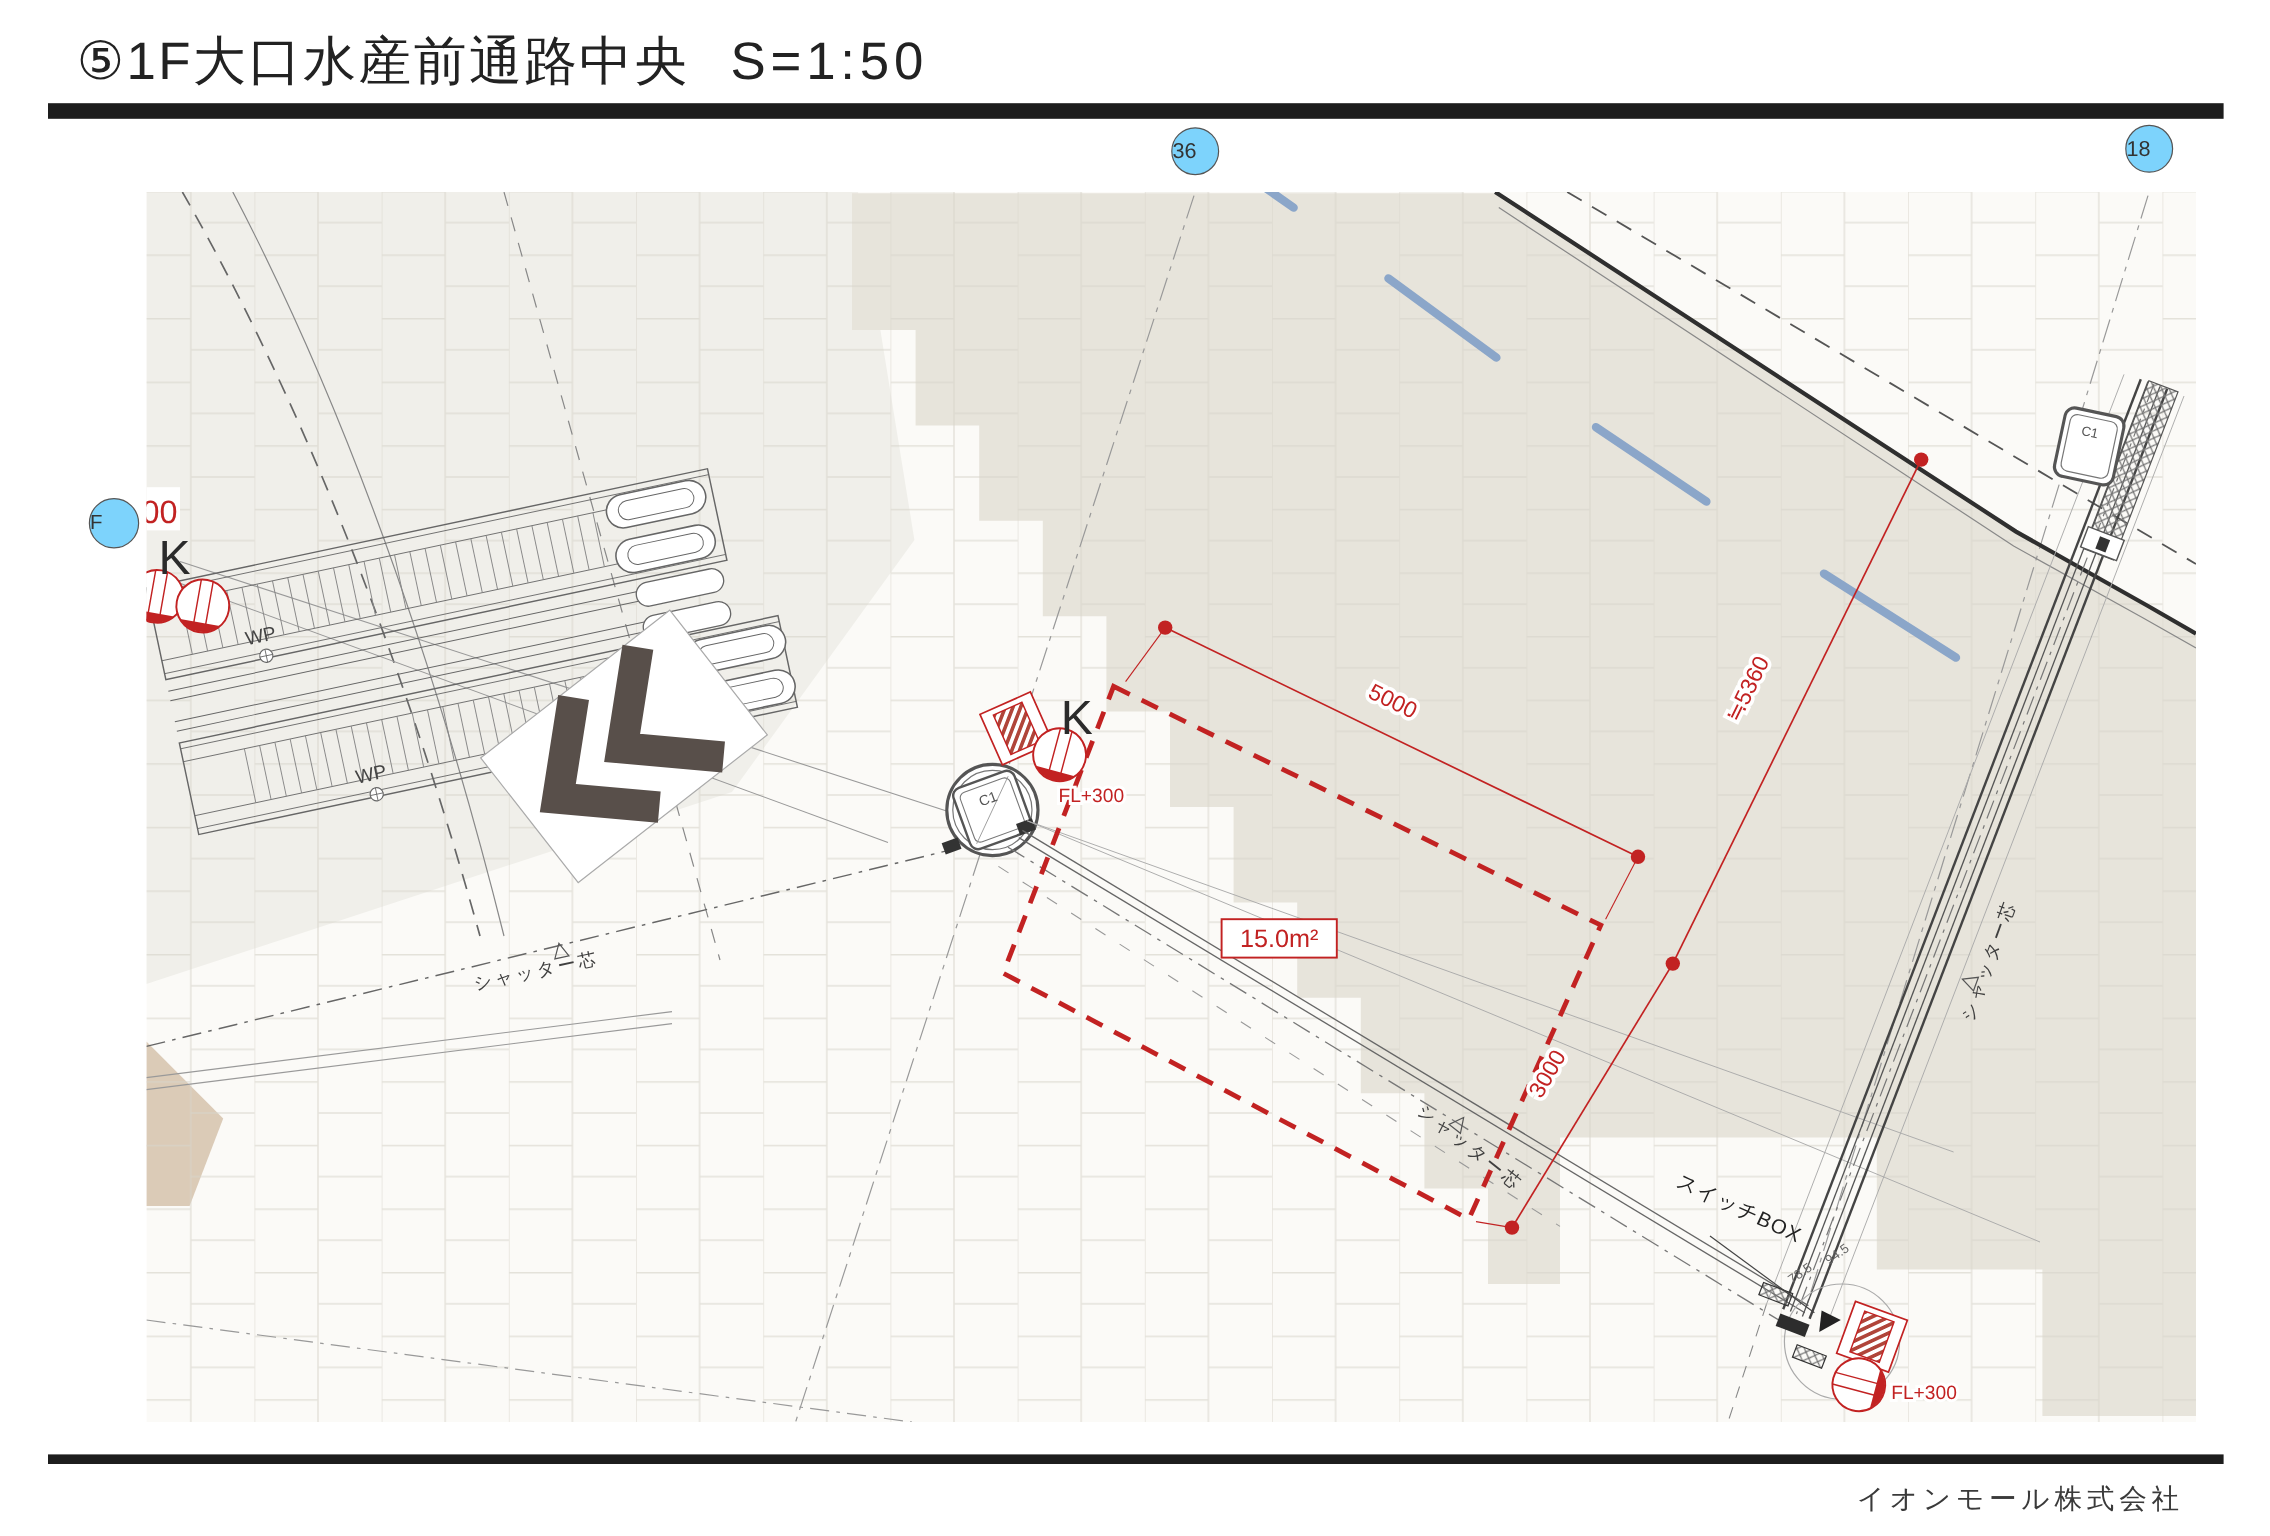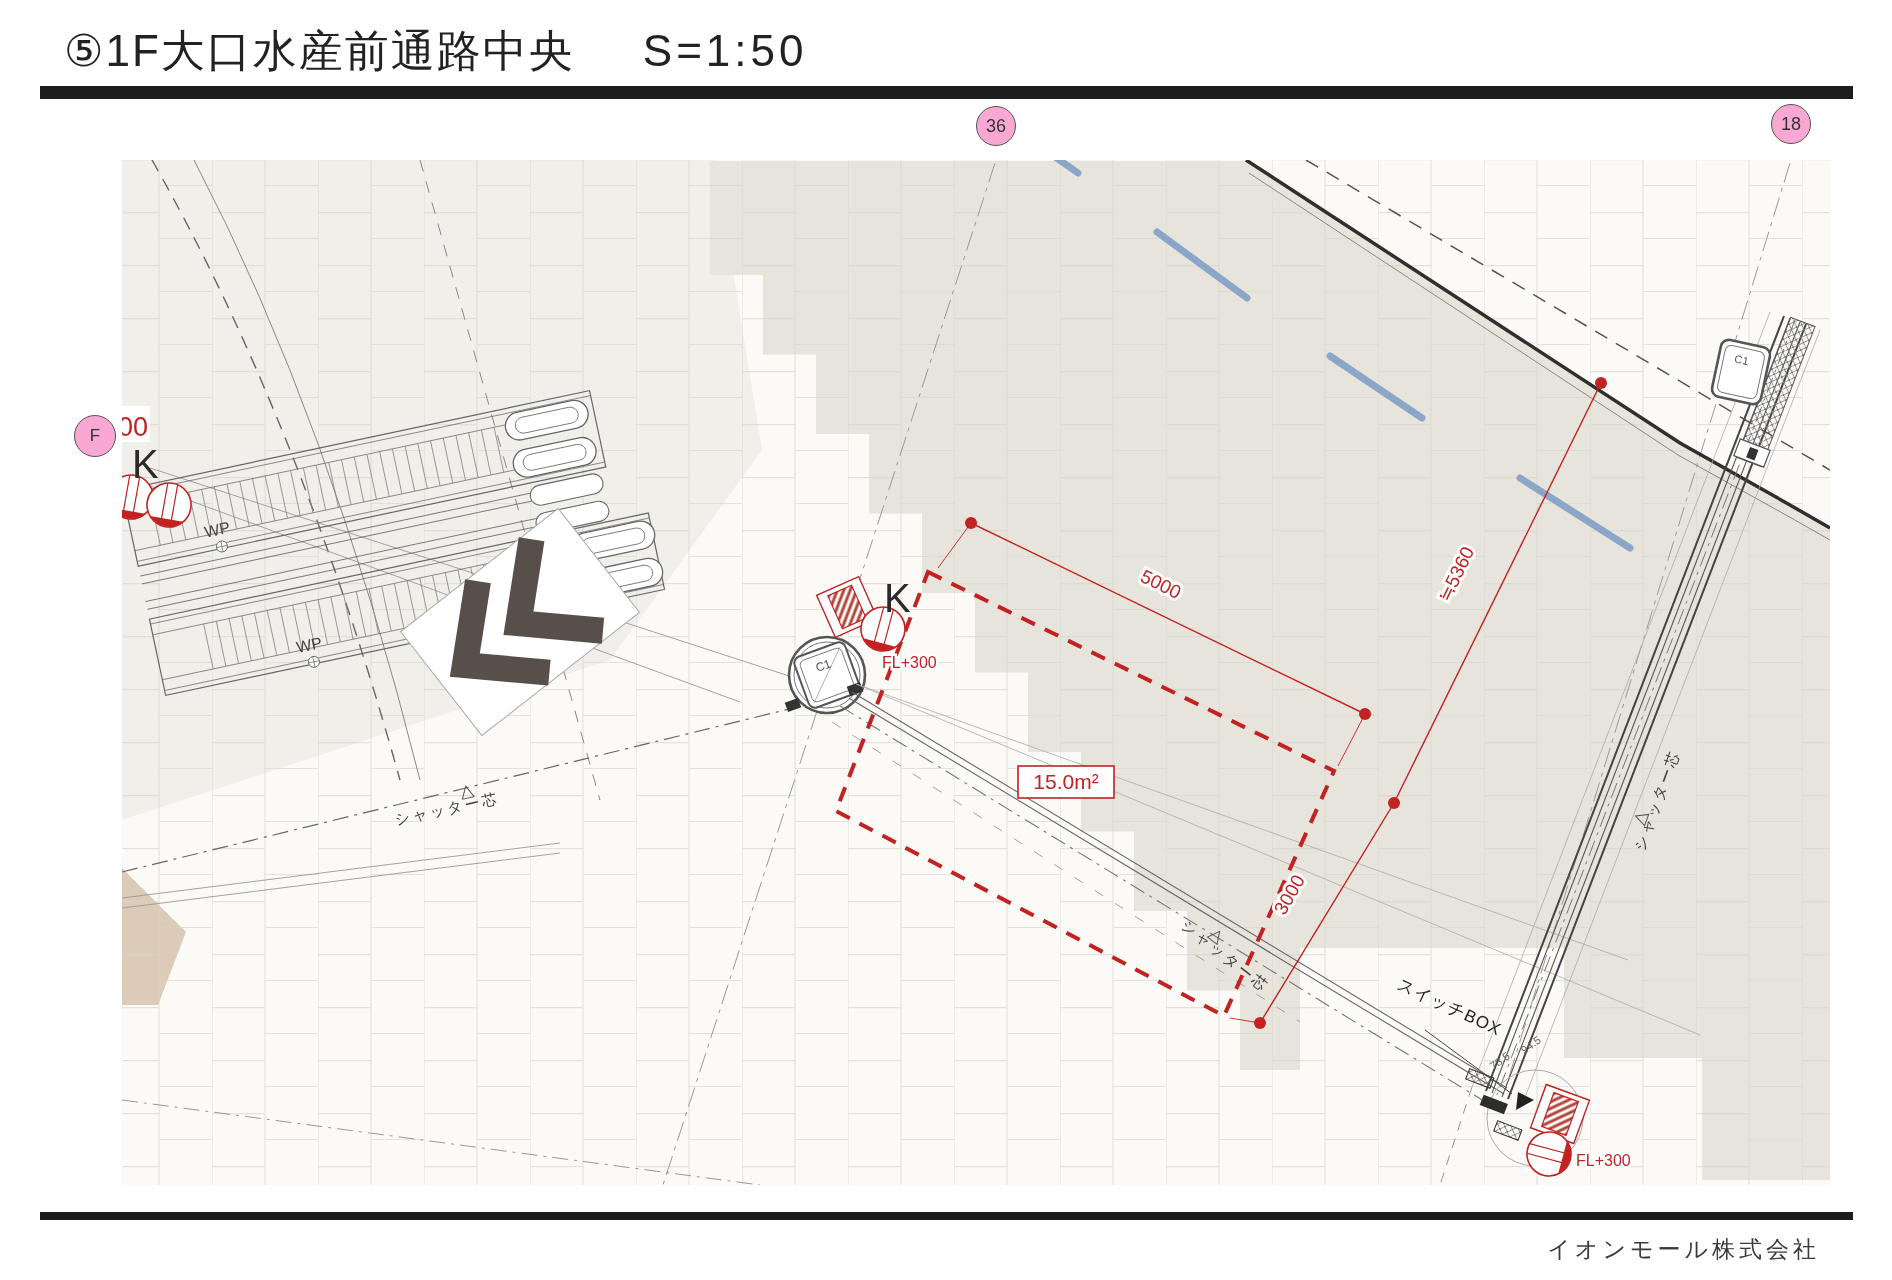--- a/index.html
+++ b/index.html
@@ -8,27 +8,27 @@
   }
   html,body{margin:0;padding:0;}
   body{
     width:1892px;height:1280px;position:relative;background:#ffffff;
     font-family:"Liberation Sans", sans-serif;overflow:hidden;
   }
   .title{
     position:absolute;left:64px;top:22px;font-size:44px;color:var(--ink);
     letter-spacing:2px;white-space:nowrap;font-weight:500;
   }
-  .title .scale{margin-left:68px;letter-spacing:4px;}
+  .title .scale{margin-left:34px;letter-spacing:4px;}
   .bar{position:absolute;left:40px;width:1813px;background:#1d1d1d;}
   .bar.top{top:86px;height:13px;}
   .bar.bottom{top:1212px;height:8px;}
   .gridref{
     position:absolute;border:1.6px solid #555;border-radius:50%;
-    background:#f9a8d4;color:#333;display:flex;align-items:center;justify-content:center;
+    background:#7dd3fc;color:#333;display:flex;align-items:center;
     font-size:18px;
   }
   #ref36{left:976px;top:106px;width:38px;height:38px;}
   #ref37{left:1771px;top:104px;width:38px;height:38px;}
   #refF{left:74px;top:415px;width:40px;height:40px;font-size:17px;}
   .footer{
     position:absolute;right:72px;top:1234px;font-size:23px;color:#3a3a3a;
     letter-spacing:4px;font-weight:500;margin-left:33px;
   }
   #plan{position:absolute;left:122px;top:160px;width:1708px;height:1025px;}

